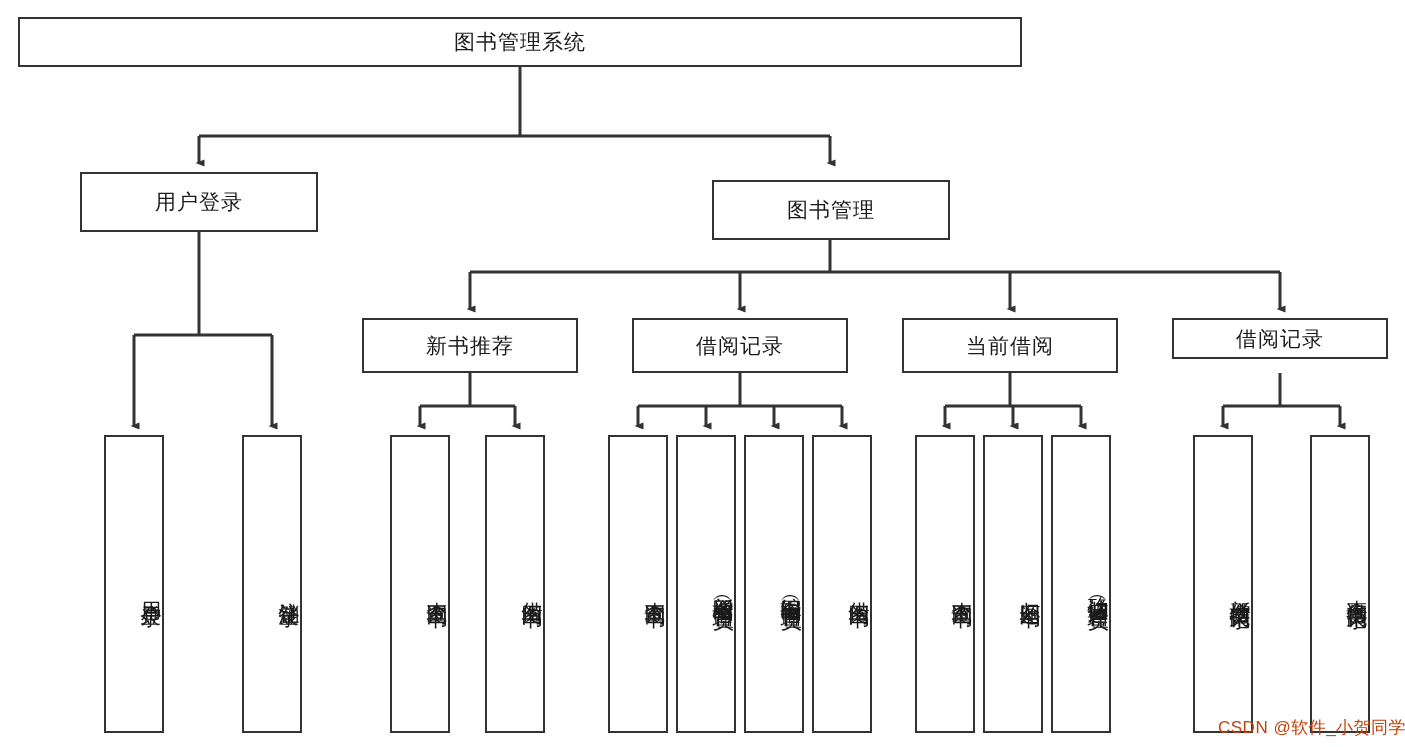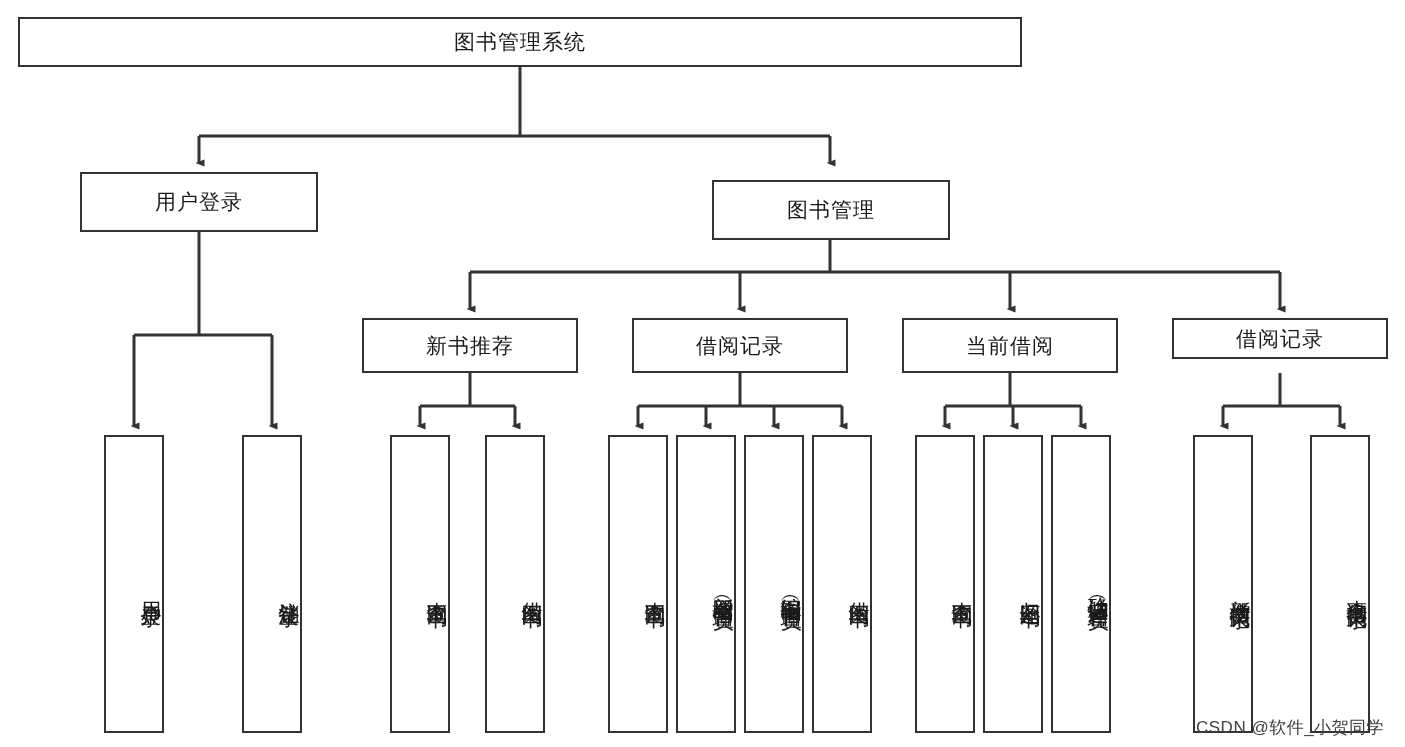--- a/index.html
+++ b/index.html
@@ -51,24 +51,25 @@
     position: absolute;
     left: 0;
     top: 0;
     width: 1405px;
     height: 747px;
     pointer-events: none;
   }
   .watermark {
     position: absolute;
     font-size: 17px;
-    color: #404040;
+    color: #c2410c;
     white-space: nowrap;
     letter-spacing: 0.5px;
     font-family: "Liberation Sans", "DejaVu Sans", sans-serif;
+    margin-left: 22px;
   }
 </style>
 </head>
 <body>
 
 <div id="canvas">
 
   <svg id="edges" viewBox="0 0 1405 747" xmlns="http://www.w3.org/2000/svg">
     <defs>
       <marker id="arrow" markerWidth="10" markerHeight="10" refX="4.2" refY="6" orient="auto" markerUnits="userSpaceOnUse">

